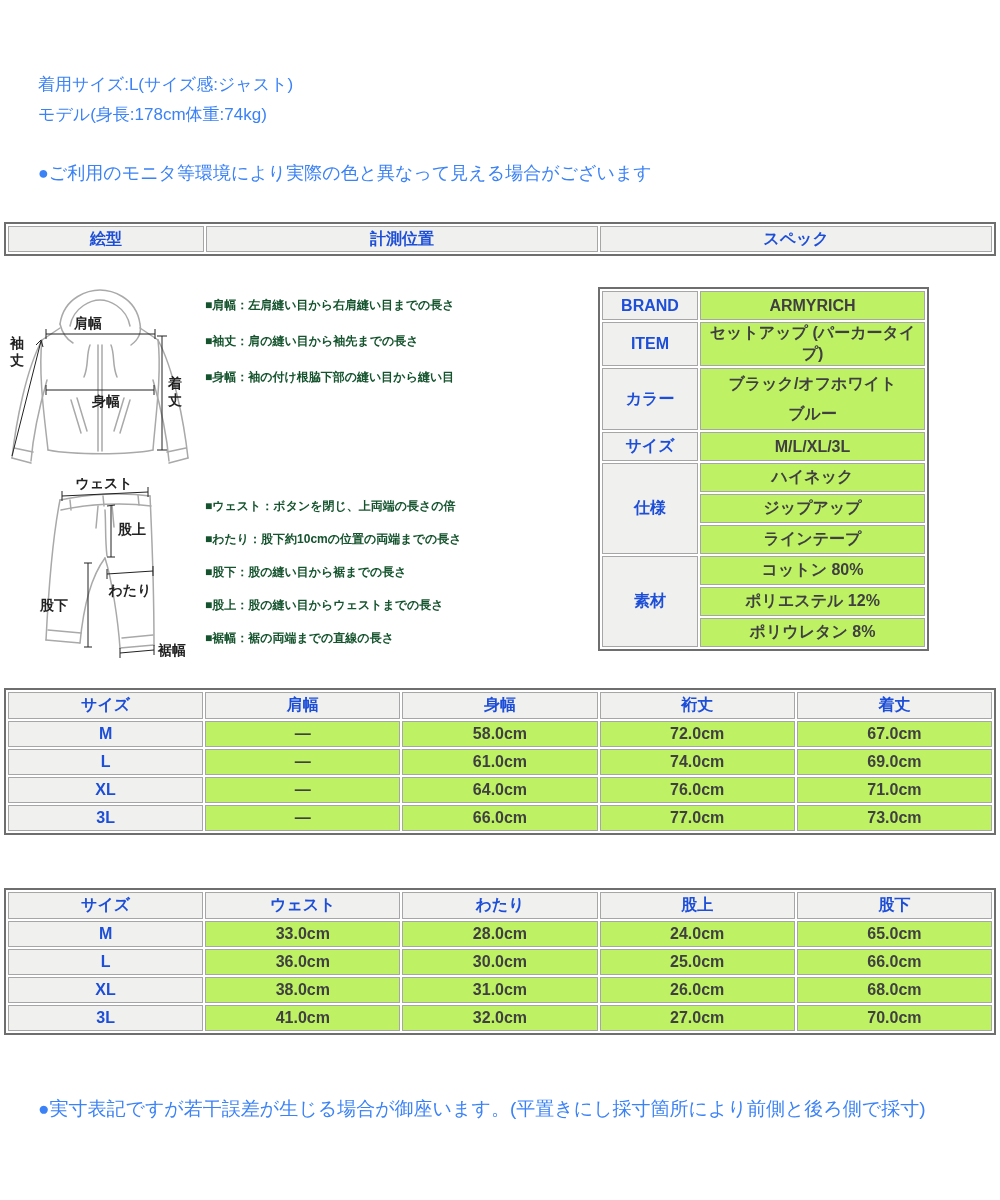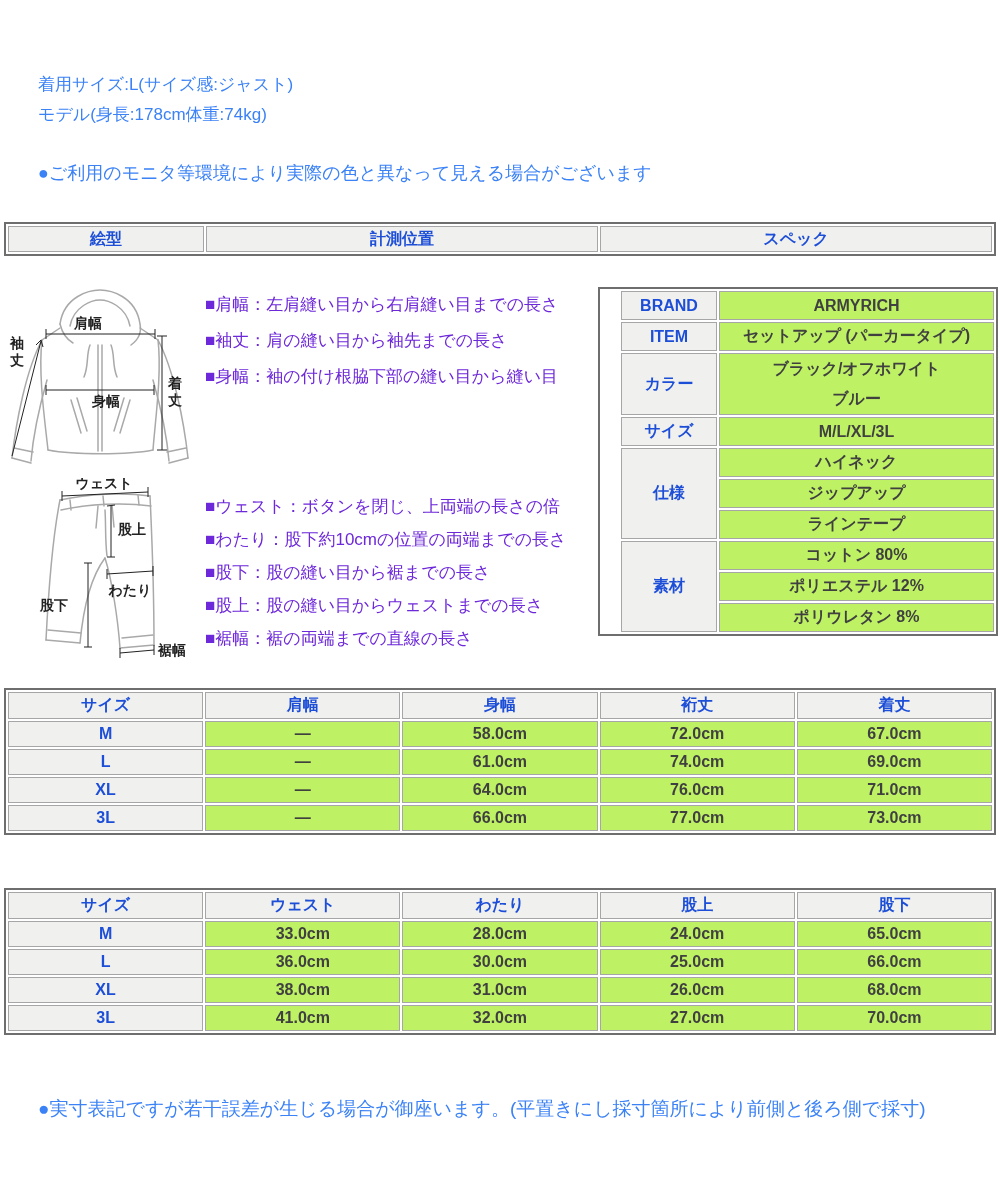--- a/index.html
+++ b/index.html
@@ -13,26 +13,26 @@
 
   table.tbl { border-collapse:separate; border-spacing:2px; background:#fff; border:2px solid #6e6e6e; table-layout:fixed; }
   table.tbl th, table.tbl td { border:1px solid #a6a6a6; text-align:center; vertical-align:middle; }
   table.tbl th { background:#f0f0ee; color:#1d4ed8; font-weight:bold; }
   table.tbl td { background:#bef264; color:#404040; font-weight:700; }
 
   .guide-table { position:absolute; left:4px; top:222px; width:992px; }
   .guide-table th { height:26px; font-size:16px; }
   .guide-table col.c1 { width:20%; } .guide-table col.c2 { width:40%; } .guide-table col.c3 { width:40%; }
 
-  .measure-list { position:absolute; left:205px; width:400px; color:#6d28d9; font-size:17px; }
+  .measure-list { position:absolute; left:205px; width:400px; color:#14532d; font-size:12px;font-weight:bold; }
   .jacket-list { top:287px; line-height:36px; }
   .pants-list  { top:490px; line-height:33px; }
   .measure-list div { white-space:nowrap; }
 
-  .spec-table { position:absolute; left:598px; top:287px; width:400px; font-size:16px;padding-left:19px; }
+  .spec-table { position:absolute; left:598px; top:287px; width:331px; font-size:16px; }
   .spec-table th { width:96px; height:29px; }
   .spec-table td { height:29px; }
   .spec-table .tall { height:62px; }
   .spec-table td div { line-height:30px; }
 
   .size-table { width:992px; position:absolute; left:4px; }
   .size-table col { width:20%; }
   .size-table th { height:26px; font-size:16px; padding:2px 0; }
   .size-table td { height:26px; font-size:16px; padding:2px 0; }
   .size-table-top { top:688px; }

